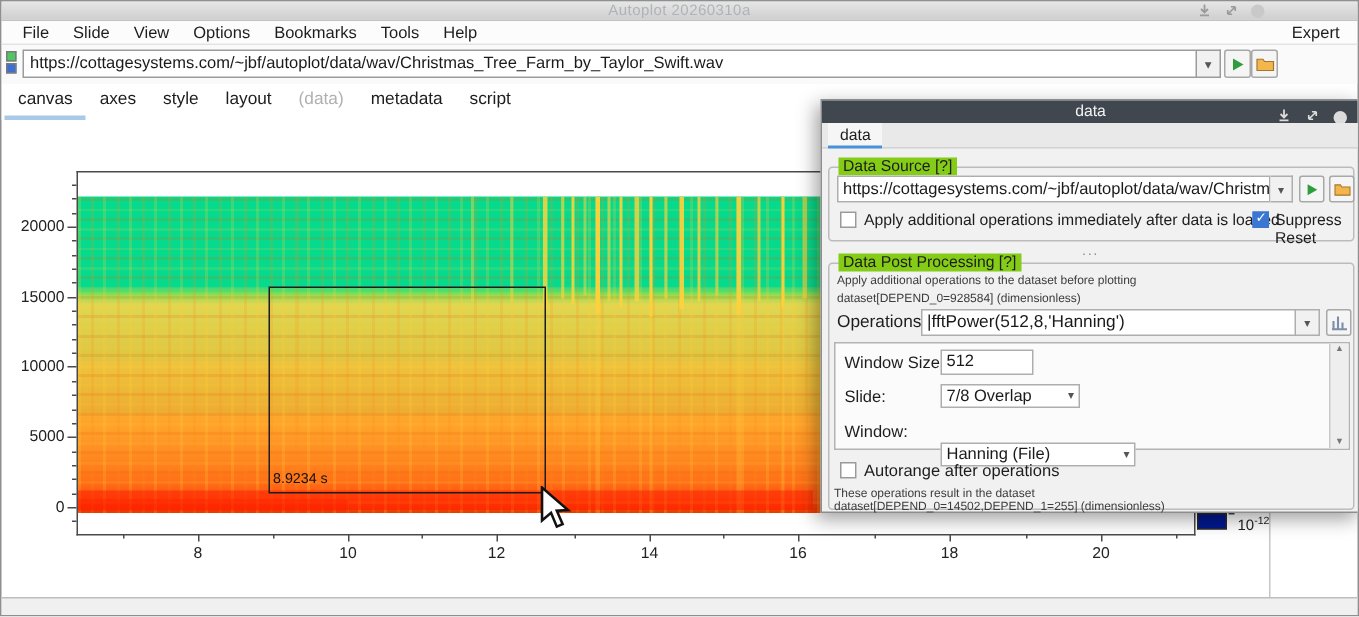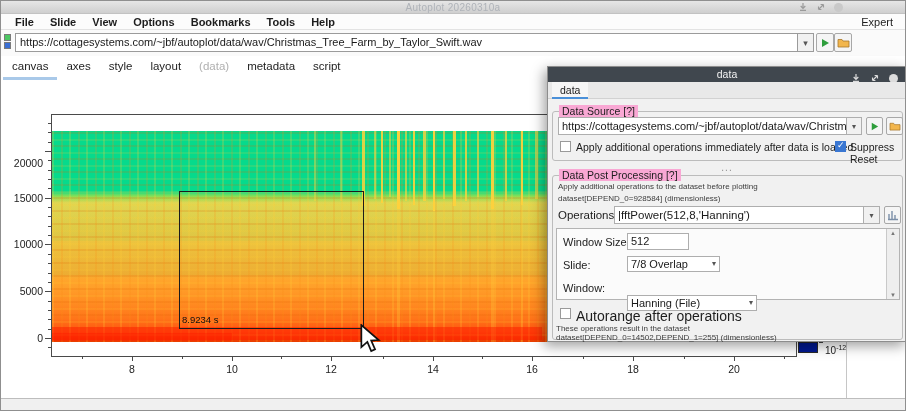--- a/index.html
+++ b/index.html
@@ -60,21 +60,21 @@
 
   
   .dialog{left:546px;top:65px;width:360px;height:276px;background:#f1f1f1;border:1px solid #8d8d8d;box-shadow:-3px 4px 12px rgba(0,0,0,.38);}
   .dlg-titlebar{left:0;top:0;width:358px;height:15px;background:#40474e;}
   .dlg-title{position:absolute;left:0;right:0;top:1px;text-align:center;font-size:10.5px;color:#f2f2f2;}
   .dlg-icons{position:absolute;right:8px;top:2px;display:flex;gap:9px;align-items:center;}
   .dlg-circle{width:9px;height:9px;border-radius:50%;background:#dcdcdc;}
   .dlg-tabstrip{left:0;top:15px;width:358px;height:17px;background:#e9e9e9;border-bottom:1px solid #d2d2d2;}
   .dlg-tab{position:absolute;left:4px;top:0;height:17px;padding:2px 8px 0 8px;background:#f6f6f6;border-bottom:2px solid #4a90d9;font-size:10.5px;color:#1d1d1d;}
   .grp{border:1px solid #bcbcbc;border-radius:3px;}
-  .grp-legend{position:absolute;top:-7px;left:6px;background:#f9a8d4;padding:0 3px;font-size:10.5px;color:#1d1d1d;}
+  .grp-legend{position:absolute;top:-7px;left:6px;background:#84cc16;padding:0 3px;font-size:10.5px;color:#1d1d1d;}
   .fld{background:#fff;border:1px solid #aeaeae;font-size:11px;color:#1a1a1a;line-height:15px;padding:0 3px;white-space:nowrap;overflow:hidden;}
   .varrow{background:#f1f1f1;border:1px solid #aeaeae;border-left:none;text-align:center;font-size:8px;color:#555;}
   .cb{width:11px;height:11px;background:#fff;border:1px solid #9a9a9a;}
   .cb.checked{background:#3a77d2;border-color:#3a77d2;position:relative;}
   .cb.checked::after{content:"\2713";position:absolute;left:1px;top:-2px;color:#fff;font-size:9px;}
   .cb-label{font-size:10.5px;color:#1d1d1d;}
   .tiny{font-size:8px;color:#3c3c3c;}
   .panel{background:#fbfbfb;border:1px solid #b3b3b3;}
   .scrollcol{position:absolute;right:0;top:0;width:13px;height:100%;background:#eeeeee;border-left:1px solid #c9c9c9;}
   .scr-arrow{position:absolute;left:0;width:12px;text-align:center;font-size:6px;color:#777;}
@@ -99,21 +99,21 @@
       <span>
           <svg width="10" height="10" viewBox="0 0 10 10">
             <path d="M2.5 7.5L7.5 2.5M7.5 2.5H4.6M7.5 2.5V5.4M2.5 7.5H5.4M2.5 7.5V4.6" stroke="#9a9a9a" stroke-width="1.1" fill="none"></path>
           </svg>
         </span>
       <span class="tb-circle"></span>
     </span>
   </div>
 
   <div class="abs menubar">
-    <span id="menu-items" style="display:flex;font-weight:bold;">
+    <span id="menu-items" style="display:flex;">
         <span class="menu-item">File</span>
         <span class="menu-item">Slide</span>
         <span class="menu-item">View</span>
         <span class="menu-item">Options</span>
         <span class="menu-item">Bookmarks</span>
         <span class="menu-item">Tools</span>
         <span class="menu-item">Help</span>
       </span>
     <span class="expert">Expert</span>
   </div>
@@ -198,21 +198,21 @@
         <div class="xlab" style="left:516px;top:362px;">16</div>
         <div class="abs tick" style="left:481px;top:355px;width:1px;height:3px;"></div>
         <div class="abs tick" style="left:632px;top:355px;width:1px;height:5px;"></div>
         <div class="xlab" style="left:617px;top:362px;">18</div>
         <div class="abs tick" style="left:582px;top:355px;width:1px;height:3px;"></div>
         <div class="abs tick" style="left:733px;top:355px;width:1px;height:5px;"></div>
         <div class="xlab" style="left:718px;top:362px;">20</div>
         <div class="abs tick" style="left:683px;top:355px;width:1px;height:3px;"></div>
         <div class="abs tick" style="left:783px;top:355px;width:1px;height:3px;"></div>
         <div class="abs tick" style="left:44px;top:150px;width:6px;height:1px;"></div>
-        <div class="ylab" style="top:156px;">20000</div>
+        <div class="ylab" style="top:144px;">20000</div>
         <div class="abs tick" style="left:44px;top:197px;width:6px;height:1px;"></div>
         <div class="ylab" style="top:191px;">15000</div>
         <div class="abs tick" style="left:44px;top:243px;width:6px;height:1px;"></div>
         <div class="ylab" style="top:237px;">10000</div>
         <div class="abs tick" style="left:44px;top:290px;width:6px;height:1px;"></div>
         <div class="ylab" style="top:284px;">5000</div>
         <div class="abs tick" style="left:44px;top:337px;width:6px;height:1px;"></div>
         <div class="ylab" style="top:331px;">0</div>
         <div class="abs tick" style="left:47px;top:346.4px;width:3px;height:1px;"></div>
         <div class="abs tick" style="left:47px;top:327.6px;width:3px;height:1px;"></div>
@@ -314,18 +314,18 @@
       </div>
       <div class="abs row-label" style="left:6px;top:7px;">Window Size:</div>
       <div class="abs fld" style="left:70px;top:4px;width:62px;height:17px;">512</div>
       <div class="abs row-label" style="left:6px;top:30px;">Slide:</div>
       <div class="abs combo" style="left:70px;top:27px;width:93px;height:16px;">7/8 Overlap</div>
       <div class="abs row-label" style="left:6px;top:53px;">Window:</div>
       <div class="abs combo" style="left:70px;top:50px;width:130px;height:16px;">Hanning (File)</div>
     </div>
 
     <div class="abs cb" style="left:12px;top:241px;"></div>
-    <div class="abs cb-label" style="left:28px;top:241px;font-size:14px;">Autorange after operations</div>
+    <div class="abs cb-label" style="left:28px;top:241px;font-size:11px;">Autorange after operations</div>
     <div class="abs tiny" style="left:8px;top:257px;">These operations result in the dataset</div>
     <div class="abs tiny" style="left:8px;top:266px;">dataset[DEPEND_0=14502,DEPEND_1=255] (dimensionless)</div>
   </div>
 
 </div>
 
 </body></html>

